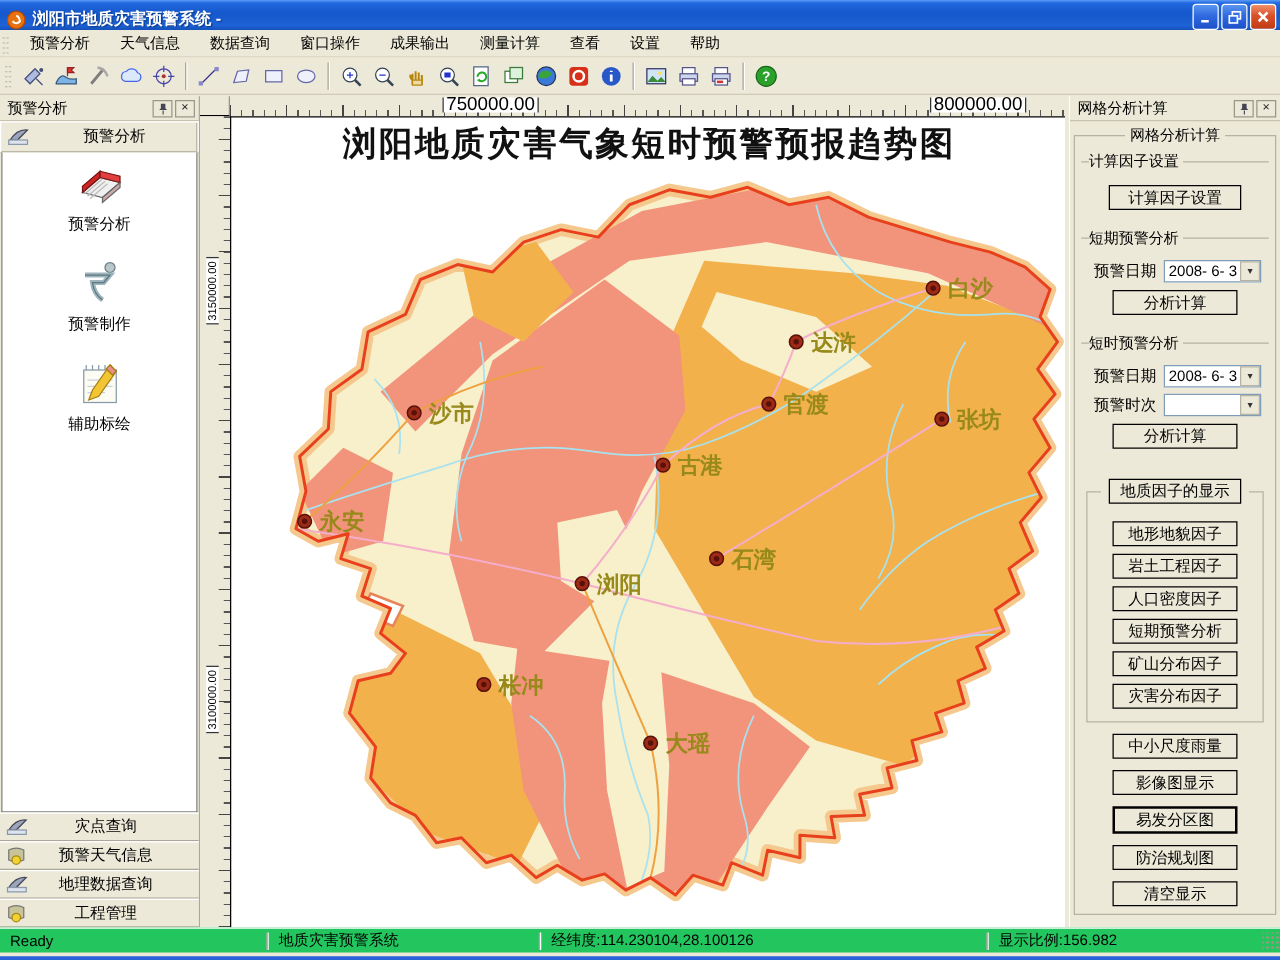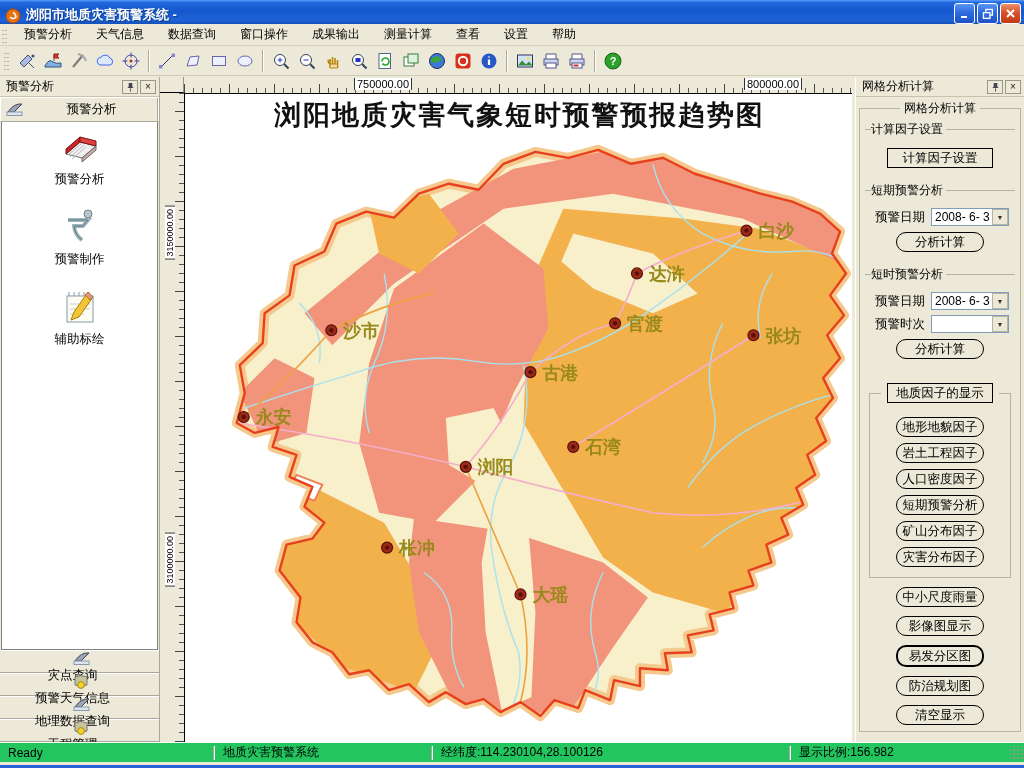--- a/index.html
+++ b/index.html
@@ -38,49 +38,49 @@
   .panel-header .ph-title { flex:1; }
   .ph-btn { width:16px; height:14px; border:1px solid #9b988a; background:#ece9d8; display:flex; align-items:center; justify-content:center; margin-left:2px; font-size:10px; line-height:1; color:#222; }
 
   
   .section-bar { height:25px; display:flex; align-items:center; background:#ece9d8; border:1px solid #fff; border-bottom:1px solid #aca899; box-shadow:inset -1px 0 #aca899; font-size:12.5px; }
   .section-bar .sb-label { flex:1; text-align:center; }
   .tools-area { flex:1; background:#fff; border:1px solid #808080; border-top:none; margin:0 1px; display:flex; flex-direction:column; align-items:center; padding-top:8px; }
   .tool-item { display:flex; flex-direction:column; align-items:center; margin-bottom:18px; }
   .tool-item .tlabel { margin-top:3px; font-size:12.5px; }
   .bottom-bars { margin-top:auto; }
-  .bottom-bar { height:23px; display:flex; align-items:center; background:#ece9d8; border-top:1px solid #fff; border-bottom:1px solid #aca899; font-size:12.5px;flex-direction:column; }
+  .bottom-bar { height:23px; display:flex; align-items:center; background:#ece9d8; border-top:1px solid #fff; border-bottom:1px solid #aca899; font-size:12.5px; }
   .bottom-bar .bb-label { flex:1; text-align:center; padding-right:14px; }
   .small-ic { width:20px; height:16px; margin-left:4px; flex:0 0 auto; }
 
   
   .map-area { flex:1; position:relative; background:#ece9d8; }
   .corner-box { position:absolute; left:0; top:0; width:24px; height:16px; background:#ece9d8; border-right:1px solid #9a9684; border-bottom:1px solid #000; }
   .hruler { position:absolute; left:24px; right:0; top:0; height:16px; background:#ece9d8;
     background-image:repeating-linear-gradient(90deg,#444 0 1px,transparent 1px 45px),repeating-linear-gradient(90deg,#555 0 1px,transparent 1px 9px);
     background-size:100% 9px,100% 5px; background-position:left bottom,left bottom; background-repeat:no-repeat; }
   .vruler { position:absolute; left:0; top:16px; bottom:0; width:24px; background:#ece9d8;
     background-image:repeating-linear-gradient(0deg,#444 0 1px,transparent 1px 45px),repeating-linear-gradient(0deg,#555 0 1px,transparent 1px 9px);
     background-size:9px 100%,5px 100%; background-position:right top,right top; background-repeat:no-repeat; }
-  .hlabel { position:absolute; top:1px; height:12px; background:#fff; border-left:1px solid #333; border-right:1px solid #333; font-size:11px; line-height:12px; padding:0 2px; font-family:"Liberation Sans",sans-serif;text-align:right; }
+  .hlabel { position:absolute; top:1px; height:12px; background:#fff; border-left:1px solid #333; border-right:1px solid #333; font-size:15px; line-height:12px; padding:0 2px; font-family:"Liberation Sans",sans-serif;text-align:right; }
   .vlabel { position:absolute; right:9px; background:#fff; border-top:1px solid #333; border-bottom:1px solid #333; font-size:9px; padding:2px 0; writing-mode:vertical-rl; transform:rotate(180deg); font-family:"Liberation Sans",sans-serif; }
   .canvas { position:absolute; left:24px; top:16px; right:3px; bottom:0; background:#fff; border-top:1px solid #000; border-left:1px solid #000; overflow:hidden; }
   .canvas svg { width:100%; height:100%; display:block; }
 
   
   .rp-body { flex:1; padding:3px 3px 0 3px; font-size:12px; }
   fieldset { border:1px solid #b7b3a1; padding:4px 4px 8px 4px; }
   fieldset.outer { height:632px; padding:2px 3px; }
   fieldset.outer > legend { margin:0 auto; padding:0 4px; }
   fieldset.sub { border:none; border-top:1px solid #b7b3a1; margin:2px 2px 4px 2px; padding-top:4px; }
   fieldset.sub legend { padding:0 3px 0 0; margin-left:2px; }
   fieldset.geo { border:1px solid #b7b3a1; margin:8px 6px 6px 6px; padding:2px 0 8px 0; }
   fieldset.geo legend { margin:0 auto; }
   .xp-btn { display:block; margin:6px auto 2px auto; background:#ece9d8; border:1px solid #000; font-size:12.5px; font-family:"Liberation Sans","DejaVu Sans",sans-serif; padding:2px 4px; width:106px; height:20px; line-height:1.2; }
-  .xp-btn.w96 { width:88px;border-radius:10px; }
+  .xp-btn.w96 { width:100px; }
   .xp-btn.active { border:2px solid #000; font-weight:normal; height:22px; }
   .row { display:flex; align-items:center; margin:5px 0 5px 6px; }
   .row label { width:56px; font-size:12.5px; }
   .combo { flex:1; height:18px; background:#fff; border:1px solid #7f9db9; display:flex; align-items:center; margin-right:2px; }
   .combo .cval { flex:1; padding-left:3px; font-size:12px; white-space:nowrap; overflow:hidden; }
   .combo .dd { width:16px; height:16px; background:#ece9d8; border:1px solid #b7b3a1; display:flex; align-items:center; justify-content:center; font-size:7px; color:#333; }
   .btn-stack { margin-top:6px; }
   .btn-stack .xp-btn { margin:9px auto; }
 
   

